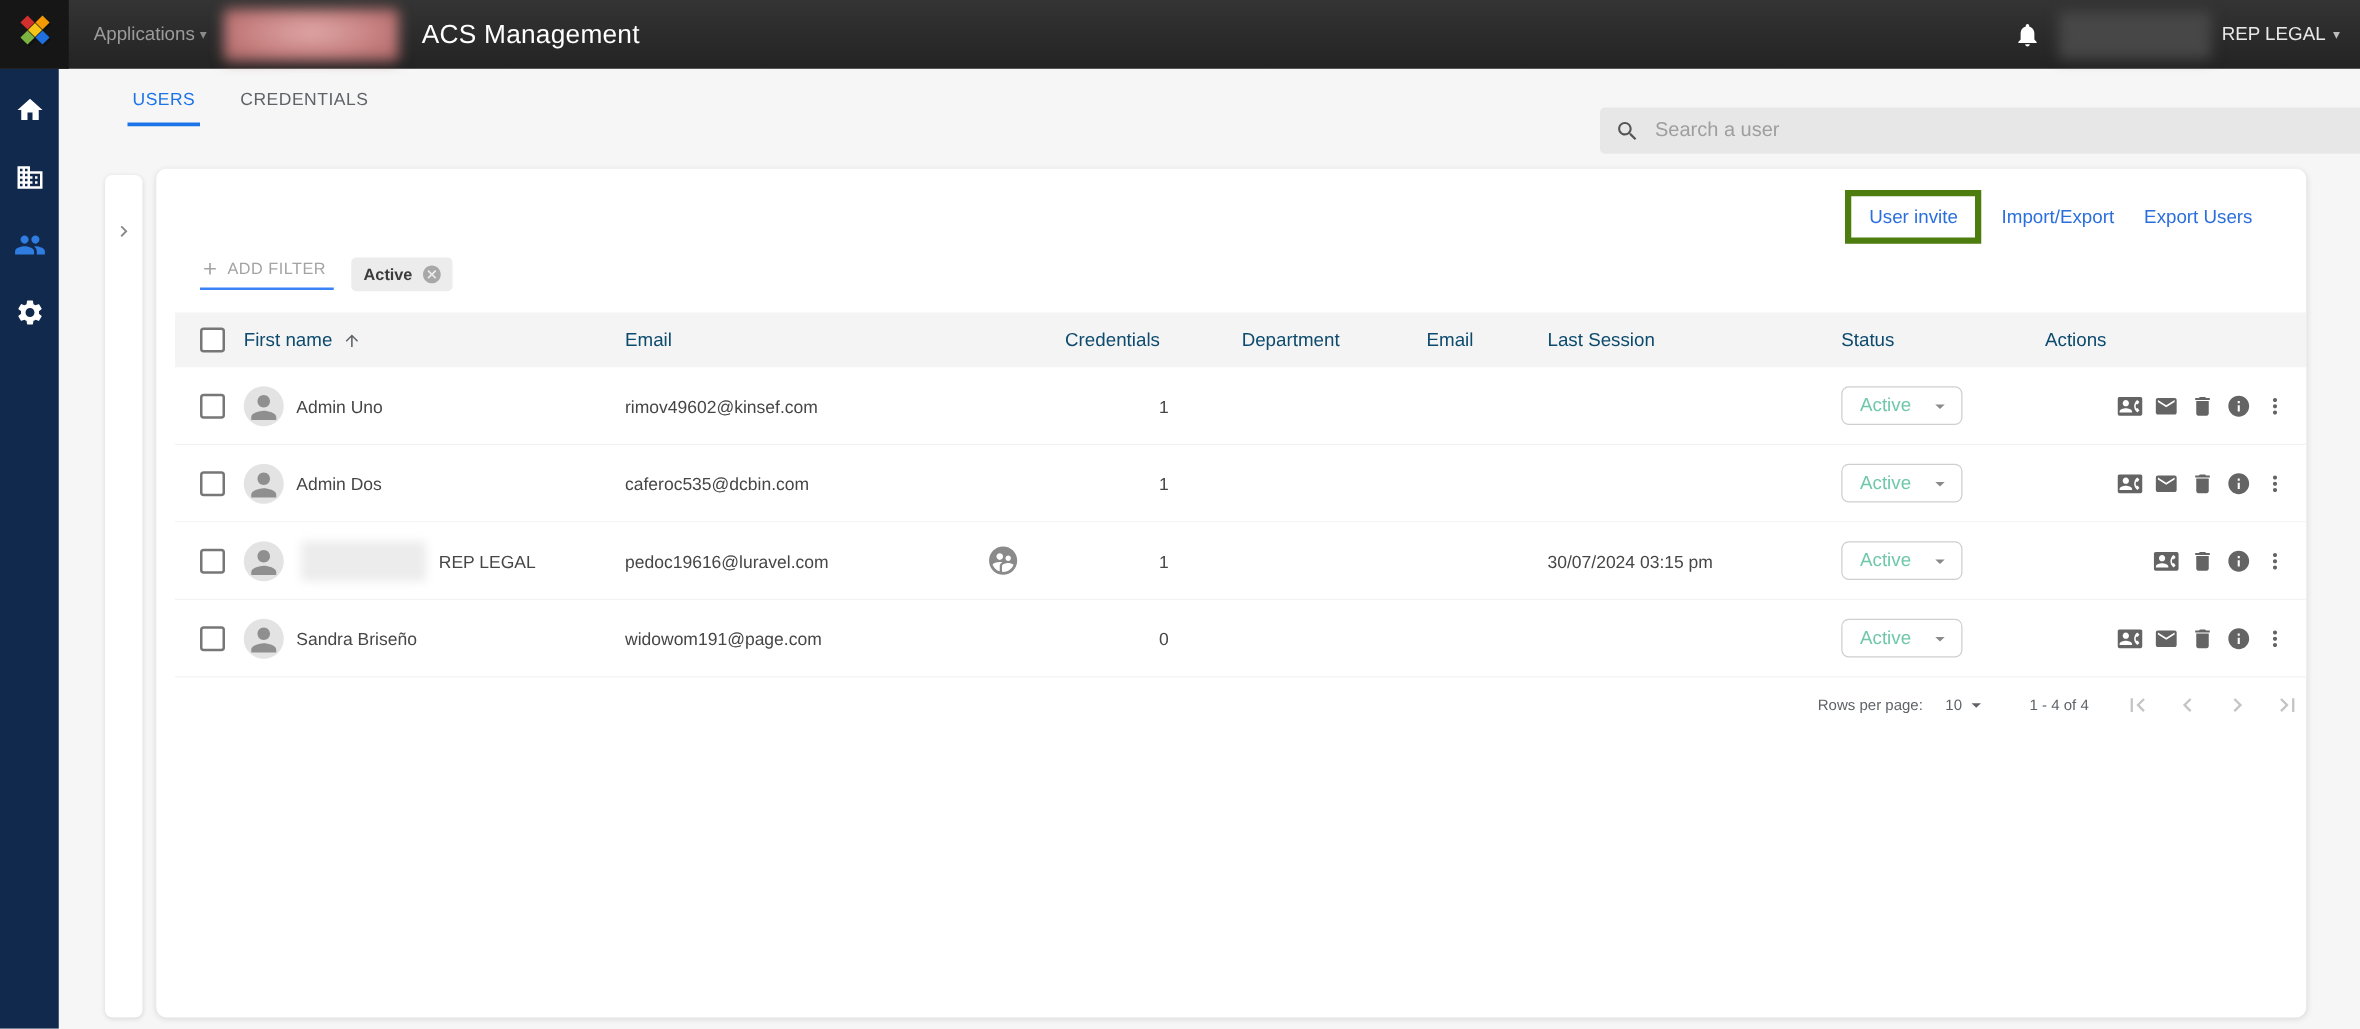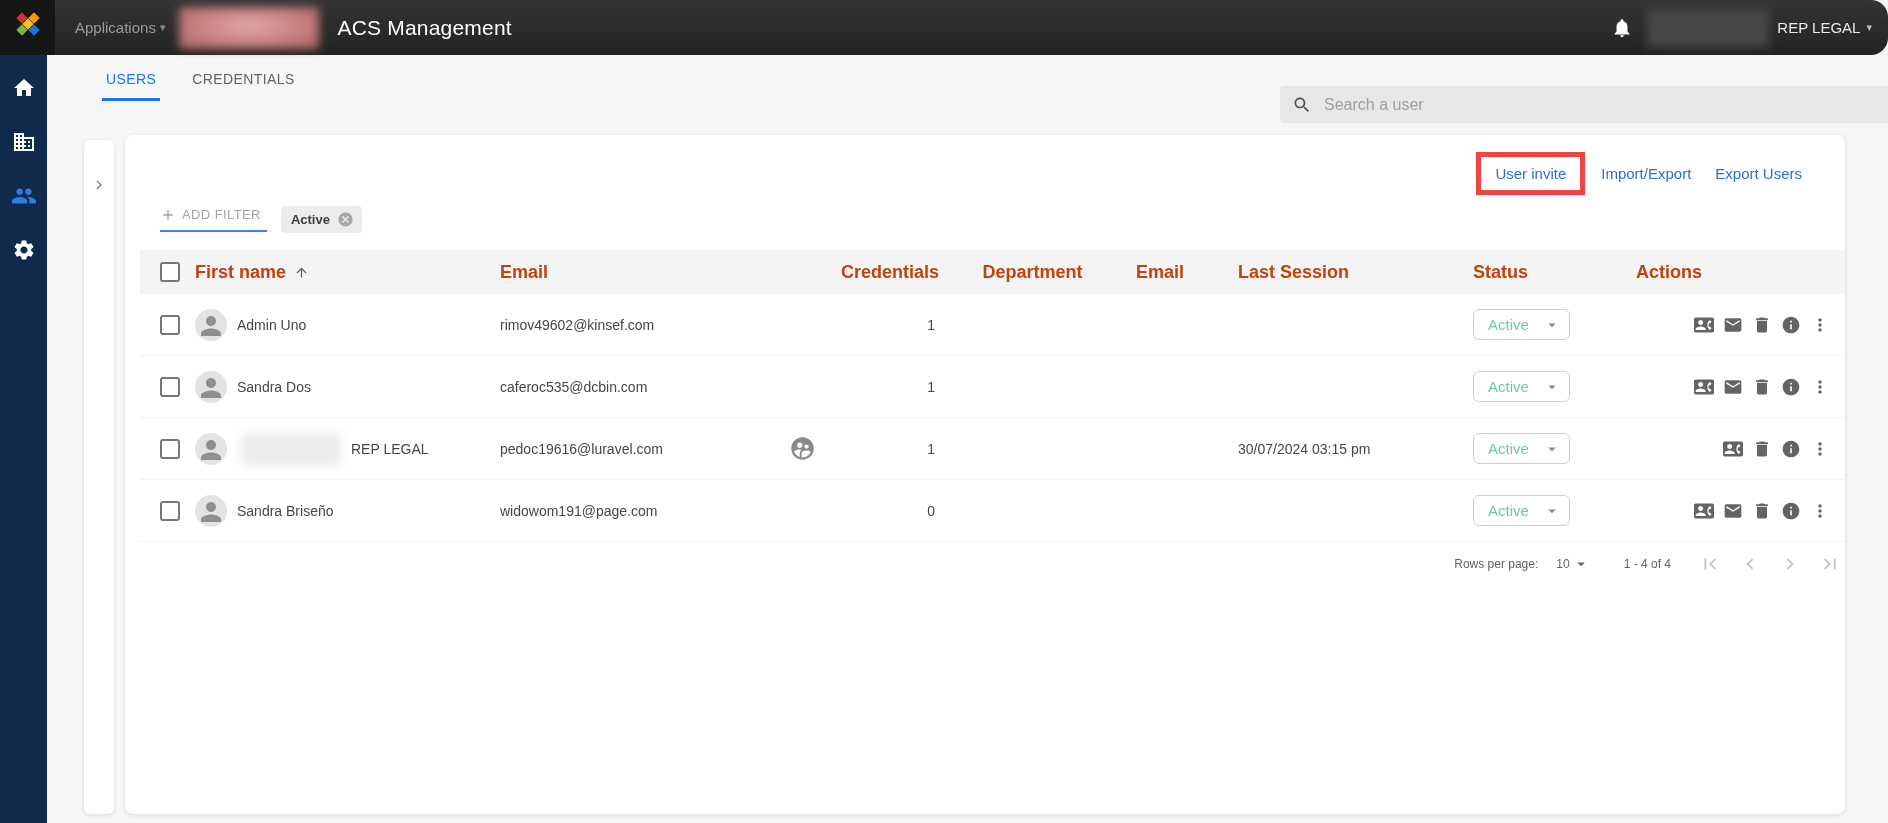--- a/index.html
+++ b/index.html
@@ -2,21 +2,21 @@
 <html><head>
 <meta charset="utf-8">
 <style>
   * { margin:0; padding:0; box-sizing:border-box; }
   html,body { width:1888px; height:823px; overflow:hidden; }
   body { font-family:"Liberation Sans", sans-serif; background:#f4f4f4; }
   .page { position:relative; width:1888px; height:823px; }
 
   
   .topbar { position:absolute; top:0; left:0; width:100%; height:55px;
-    background:linear-gradient(#343434,#232323); display:flex; align-items:center; z-index:5;border-radius:17px; }
+    background:linear-gradient(#343434,#232323); display:flex; align-items:center; z-index:5; }
   .logo-tile { width:55px; height:55px; background:#161616; display:flex; align-items:center; justify-content:center; }
   .apps-btn { display:flex; align-items:center; gap:4px; margin-left:20px; color:#9b9b9b; font-size:15px; cursor:pointer; }
   .apps-caret { color:#8a8a8a; font-size:11px; }
   .redact-pink { width:140px; height:42px; margin-left:14px; border-radius:4px;
     background:radial-gradient(ellipse at 50% 45%, #e0a8a8 0%, #c47c7c 60%, #a96464 100%); filter:blur(5px); }
   .app-title { margin-left:18px; color:#ffffff; font-size:21px; font-weight:400; letter-spacing:.2px; }
   .topbar-spacer { flex:1; }
   .bell { margin-right:14px; color:#ffffff; display:flex; }
   .redact-dark { width:122px; height:38px; border-radius:3px; background:#474747; filter:blur(5px); margin-right:8px; }
   .account-btn { display:flex; align-items:center; gap:6px; margin-right:16px; color:#e9e9e9; font-size:15px; cursor:pointer; }
@@ -46,34 +46,34 @@
     border-radius:6px; box-shadow:0 1px 4px rgba(0,0,0,.12); display:flex; justify-content:center; padding-top:36px; }
   .mini-panel .chev { color:#8a8a8a; cursor:pointer; display:flex; }
 
   .card { position:absolute; top:80px; left:78px; width:1720px; height:679px; background:#ffffff;
     border-radius:8px; box-shadow:0 1px 5px rgba(0,0,0,.12); }
 
   
   .card-toolbar { display:flex; justify-content:flex-end; align-items:center; gap:4px; padding:14px 33px 0 0; height:62px; }
   .txt-btn { border:none; background:none; color:#2b6fdd; font-size:15px; font-weight:500; cursor:pointer;
     font-family:"Liberation Sans",sans-serif; padding:6px 10px; }
-  .invite-wrap { border:5px solid #ef4444; padding:2px 4px; margin-right:2px; }
+  .invite-wrap { border:5px solid #4d7c0f; padding:2px 4px; margin-right:2px; }
 
   
   .filter-row { display:flex; align-items:center; gap:14px; margin:7px 0 0 35px; height:30px; }
   .add-filter { display:flex; align-items:center; gap:6px; color:#a3a3a3; font-size:13px; font-weight:500;
     letter-spacing:.4px; border-bottom:2px solid #3b82f6; padding:0 6px 7px 0; cursor:pointer; }
   .chip { display:flex; align-items:center; gap:7px; background:#ececec; border-radius:4px; height:27px;
     padding:0 8px 0 10px; font-size:13px; font-weight:700; color:#3c3c3c; cursor:pointer; }
   .chip .x { display:flex; color:#a8a8a8; cursor:pointer; }
 
   
   .table { margin-left:15px; width:1705px; margin-top:16px; }
   .trow { display:grid; grid-template-columns:55px 290px 290px 55px 120px 165px 90px 235px 190px 215px; align-items:center; }
-  .thead { background:#f4f4f4; height:44px; font-size:18px; color:#c2410c; font-weight:700; }
+  .thead { background:#f4f4f4; height:44px; font-size:15px; color:#0c4a6e; font-weight:400; }
   .tbody-row { height:62px; background:#fff; border-bottom:1px solid #f3f3f3; font-size:14px; color:#464646; }
   .cell-check { padding-left:20px; }
   .checkbox { width:20px; height:20px; border:2px solid #777; border-radius:3px; background:#fff; cursor:pointer; }
   .th-name { display:flex; align-items:center; gap:8px; cursor:pointer; }
   .sort-ic { color:#5f6368; display:flex; }
   .cell-name { display:flex; align-items:center; }
   .avatar { width:32px; height:32px; border-radius:50%; background:#e3e3e3; color:#8f8f8f;
     display:flex; align-items:end; justify-content:center; overflow:hidden; flex:0 0 auto; }
   .name-txt { margin-left:10px; white-space:nowrap; }
   .redact-light { width:100px; height:32px; margin-left:14px; border-radius:3px; background:#ececec; filter:blur(4px); flex:0 0 auto; }
@@ -300,21 +300,21 @@
     <div class="cell-check">
       <div class="checkbox"></div>
     </div>
     <div class="cell-name">
       <span class="avatar">
                   <svg width="30" height="30" viewBox="0 0 24 24" fill="currentColor">
                     <path d="M12 12c2.21 0 4-1.79 4-4s-1.79-4-4-4-4 1.79-4 4 1.79 4 4 4zm0 2c-2.67 0-8 1.34-8 4v2h16v-2c0-2.66-5.33-4-8-4z"></path>
                   </svg>
                 </span>
 
-      <span class="name-txt">Sandra Dos</span>
+      <span class="name-txt">Admin Dos</span>
     </div>
     <div class="cell-email">caferoc535@dcbin.com</div>
     <div class="cell-badge">
       
     </div>
     <div class="cell-cred">1</div>
     <div class="cell-center"></div>
     <div class="cell-center"></div>
     <div class="cell-session"></div>
     <div class="cell-status">

